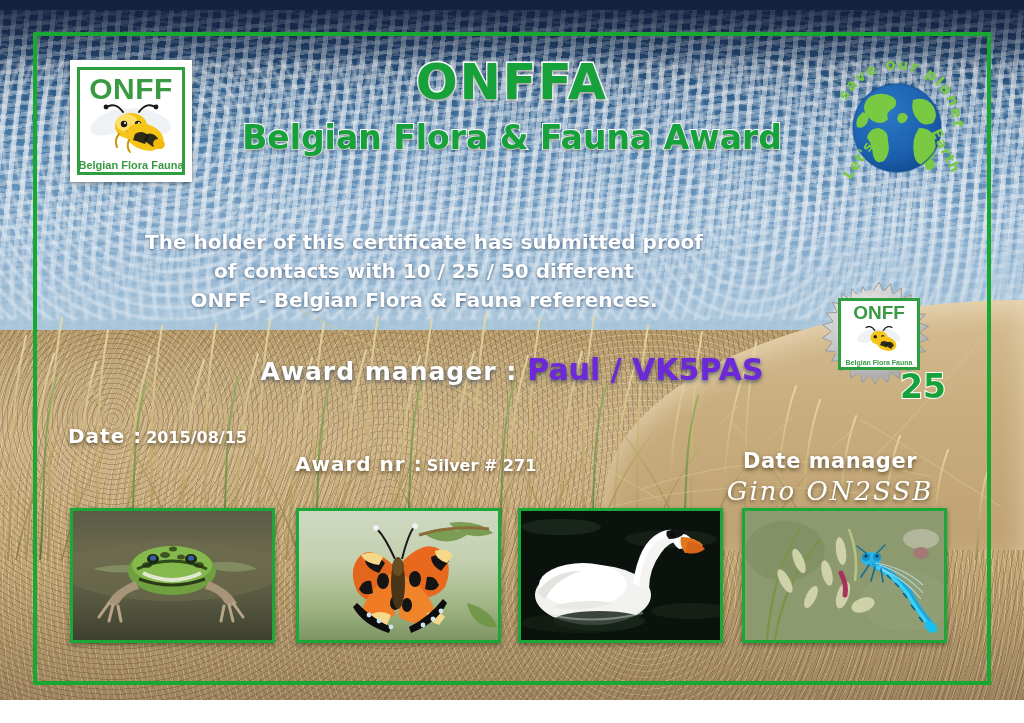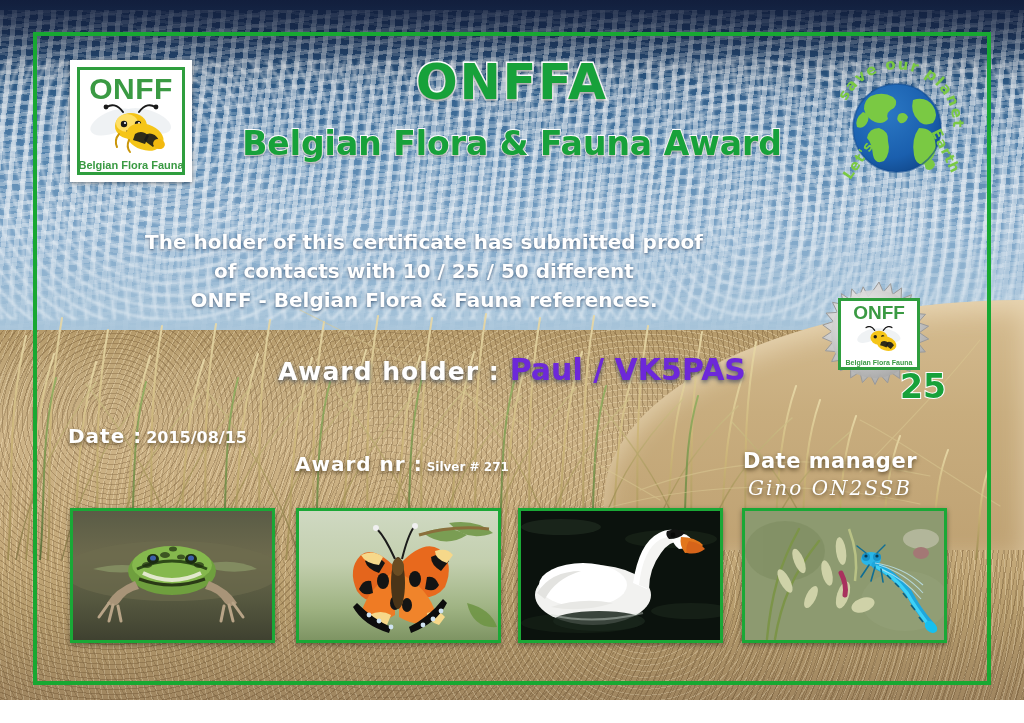--- a/index.html
+++ b/index.html
@@ -107,21 +107,21 @@
   .title-main{
     font-family:"DejaVu Sans",sans-serif;
     font-size:49px;font-weight:700;line-height:1;
     color:#17a13a;letter-spacing:2px;
     -webkit-text-stroke:3px #ffffff;
     paint-order:stroke fill;
     text-shadow:0 2px 3px rgba(0,0,0,.35);
   }
   .title-sub{
     font-family:"DejaVu Sans",sans-serif;
-    font-size:33px;font-weight:700;line-height:1;margin-top:20px;
+    font-size:33px;font-weight:700;line-height:1;margin-top:14px;
     color:#17a13a;
     -webkit-text-stroke:2px #ffffff;
     paint-order:stroke fill;
     text-shadow:0 2px 3px rgba(0,0,0,.30);
   }
 
   
   .body-text{
     position:absolute;left:0;top:228px;width:848px;text-align:center;
     font-family:"DejaVu Sans",sans-serif;
@@ -165,30 +165,30 @@
     position:absolute;left:68px;top:424px;white-space:nowrap;
     font-family:"DejaVu Sans",sans-serif;font-weight:700;color:#ffffff;
     font-size:20px;letter-spacing:1px;text-shadow:0 2px 4px rgba(60,45,20,.75);
   }
   .meta-date .v{font-size:16px;margin-left:4px;letter-spacing:0;}
   .meta-award{
     position:absolute;left:295px;top:452px;white-space:nowrap;
     font-family:"DejaVu Sans",sans-serif;font-weight:700;color:#ffffff;
     font-size:20px;letter-spacing:1px;text-shadow:0 2px 4px rgba(60,45,20,.75);
   }
-  .meta-award .v{font-size:12px;margin-left:4px;letter-spacing:0;margin-top:44px;}
+  .meta-award .v{font-size:16px;margin-left:4px;letter-spacing:0;margin-top:44px;}
   .manager{
     position:absolute;left:700px;top:450px;width:260px;text-align:center;
   }
   .manager-label{
     font-family:"DejaVu Sans",sans-serif;font-weight:700;font-size:21px;color:#ffffff;
     letter-spacing:.5px;text-shadow:0 2px 4px rgba(60,45,20,.75);line-height:1.1;
   }
   .manager-sign{
-    font-family:"DejaVu Serif",serif;font-style:italic;font-size:20px;color:#ffffff;
+    font-family:"DejaVu Serif",serif;font-style:italic;font-size:26px;color:#ffffff;
     letter-spacing:2px;margin-top:3px;text-shadow:0 2px 4px rgba(60,45,20,.75);
   }
 
   
   .photo{
     position:absolute;top:508px;height:135px;
     border:3px solid #1aa836;box-sizing:border-box;overflow:hidden;
     box-shadow:0 2px 5px rgba(0,0,0,.4);
   }
   .photo .inner{position:absolute;left:0;top:0;right:0;bottom:0;}
@@ -394,21 +394,21 @@
     <div class="title-sub">Belgian Flora &amp; Fauna Award</div>
   </div>
 
   <div class="body-text">
     <div>The holder of this certificate has submitted proof</div>
     <div>of contacts with 10 / 25 / 50 different</div>
     <div>ONFF - Belgian Flora &amp; Fauna references.</div>
   </div>
 
   <div class="holder-line">
-    <span class="holder-label">Award holder :</span><span class="holder-value">Paul / VK5PAS</span>
+    <span class="holder-label">Award manager :</span><span class="holder-value">Paul / VK5PAS</span>
   </div>
 
   <div class="seal">
     <svg width="134" height="134" viewBox="0 0 134 134" style="position:absolute;left:0;top:0;" aria-hidden="true">
       <defs>
         <radialGradient id="silverG" cx="40%" cy="32%" r="72%">
           <stop offset="0%" stop-color="#f2f2f2"></stop>
           <stop offset="55%" stop-color="#cfcfcf"></stop>
           <stop offset="100%" stop-color="#a8a8a8"></stop>
         </radialGradient>

